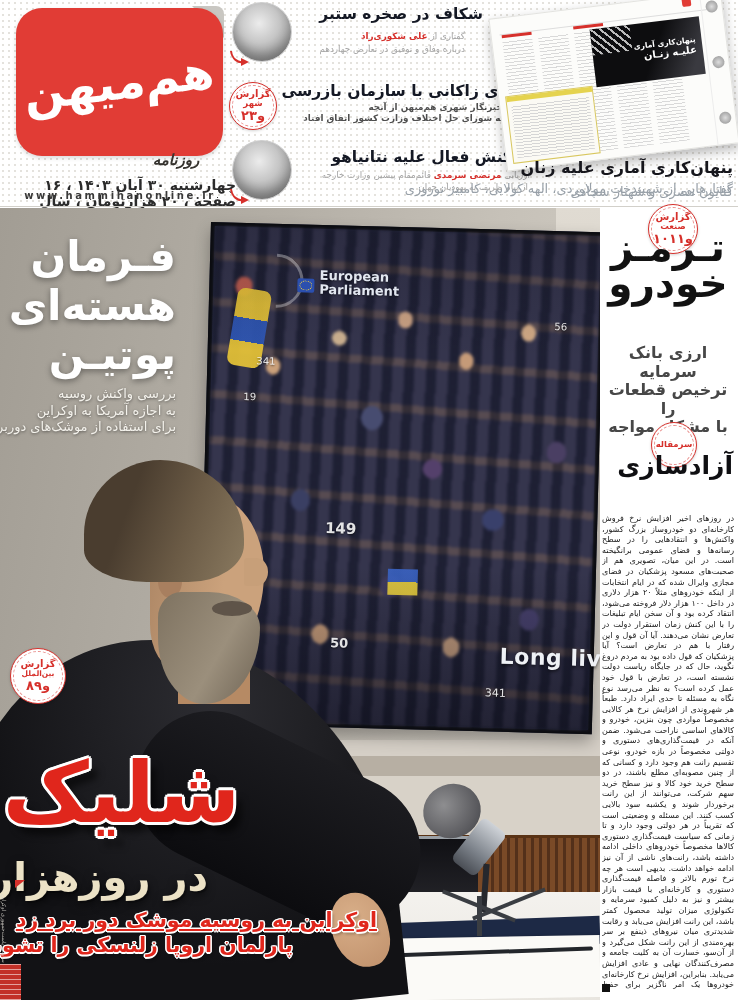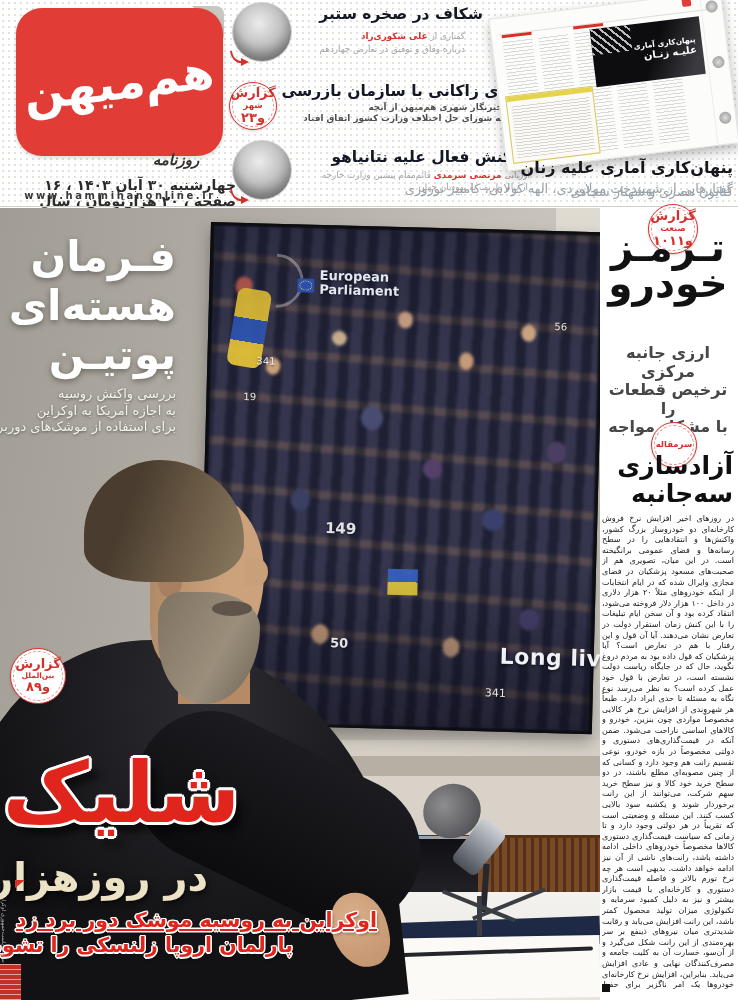--- a/index.html
+++ b/index.html
@@ -20,21 +20,21 @@
     font-weight:bold;color:#2b2b2b;}
   #website{position:absolute;left:14px;top:190px;width:212px;text-align:center;font-size:10px;
     letter-spacing:2.6px;color:#3a3a3a;font-weight:bold;}
   .portrait{position:absolute;width:58px;height:58px;border-radius:50%;border:1px solid #cfcfcf;
     background:radial-gradient(circle at 45% 35%, #ececec 0%, #c6c6c6 40%, #949494 78%, #6f6f6f 100%);
     box-shadow:inset 0 -8px 10px rgba(0,0,0,.22);}
   .stamp{position:absolute;background:#fff;border:1.4px solid #d6302b;border-radius:50%;color:#d6302b;
     display:flex;flex-direction:column;align-items:center;justify-content:center;text-align:center;
     font-weight:bold;line-height:1.15;outline:1px dashed rgba(214,48,43,.55);outline-offset:-4px;
     box-shadow:0 1px 3px rgba(0,0,0,.18);}
-  .stamp .s1{font-size:13px;} .stamp .s2{font-size:8.5px;} .stamp .s3{font-size:13px;}
+  .stamp .s1{font-size:10px;} .stamp .s2{font-size:8.5px;} .stamp .s3{font-size:13px;}
   .b-title{position:absolute;font-size:15.5px;font-weight:800;color:#141824;text-align:right;white-space:nowrap;}
   .b-lead{position:absolute;font-size:8.8px;text-align:right;white-space:nowrap;color:#a3a3a3;}
   .b-lead .red{color:#d6302b;font-weight:bold;}
   .b-sub{position:absolute;font-size:8.8px;color:#a3a3a3;text-align:right;white-space:nowrap;}
   .b-sub.dark{color:#4f4f4f;font-weight:600;}
   
   #thumb{position:absolute;left:497px;top:4px;width:232px;height:152px;background:#fcfcfa;
     transform:rotate(-7deg);border:1px solid #e3e3e0;box-shadow:0 5px 12px rgba(0,0,0,.28);}
   .t-col{position:absolute;top:22px;bottom:8px;width:30px;
     background:repeating-linear-gradient(0deg,#d9d9d9 0 1px,transparent 1px 3.4px);}
@@ -351,27 +351,26 @@
   <div class="stamp" style="left:648px;top:204px;width:48px;height:48px;">
     <div class="s1">گزارش</div>
     <div class="s2">صنعت</div>
     <div class="s3">۱۰و۱۱</div>
   </div>
   <div id="trmz" class="fa">
     <div class="trmz-l">تـرمـز</div>
     <div class="trmz-l">خودرو</div>
   </div>
   <div id="trmz-sub" class="fa">
-    <div>ارزی جانبه مرکزی</div>
+    <div>ارزی بانک سرمایه</div>
     <div>ترخیص قطعات را</div>
     <div>با مشکل مواجه کرد</div>
   </div>
   <div class="stamp" style="left:651px;top:422px;width:44px;height:44px;text-align:right;">
     <div style="font-size:8.5px;">سرمقاله</div>
   </div>
   <div id="ed-title" class="fa">
     <div class="ed-l">آزادسازی</div>
-    <div class="ed-l">سه‌جانبه</div>
   </div>
   <div id="ed-body" class="fa">در روزهای اخیر افزایش نرخ فروش کارخانه‌ای دو خودروساز بزرگ کشور، واکنش‌ها و انتقادهایی را در سطح رسانه‌ها و فضای عمومی برانگیخته است. در این میان، تصویری هم از صحبت‌های مسعود پزشکیان در فضای مجازی وایرال شده که در ایام انتخابات از اینکه خودروهای مثلاً ۲۰ هزار دلاری در داخل ۱۰۰ هزار دلار فروخته می‌شود، انتقاد کرده بود و آن سخن ایام تبلیغات را با این کنش زمان استقرار دولت در تعارض نشان می‌دهند. آیا آن قول و این رفتار با هم در تعارض است؟ آیا پزشکیان که قول داده بود به مردم دروغ نگوید، حال که در جایگاه ریاست دولت نشسته است، در تعارض با قول خود عمل کرده است؟ به نظر می‌رسد نوع نگاه به مسئله تا حدی ایراد دارد. طبعاً هر شهروندی از افزایش نرخ هر کالایی مخصوصاً مواردی چون بنزین، خودرو و کالاهای اساسی ناراحت می‌شود. ضمن آنکه در قیمت‌گذاری‌های دستوری و دولتی مخصوصاً در بازه خودرو، نوعی تقسیم رانت هم وجود دارد و کسانی که از چنین مصوبه‌ای مطلع باشند، در دو سطح خرید خود کالا و نیز سطح خرید سهم شرکت، می‌توانند از این رانت برخوردار شوند و یکشبه سود بالایی کسب کنند. این مسئله و وضعیتی است که تقریباً در هر دولتی وجود دارد و تا زمانی که سیاست قیمت‌گذاری دستوری کالاها مخصوصاً خودروهای داخلی ادامه داشته باشد، رانت‌های ناشی از آن نیز ادامه خواهد داشت. بدیهی است هر چه نرخ تورم بالاتر و فاصله قیمت‌گذاری دستوری و کارخانه‌ای با قیمت بازار بیشتر و نیز به دلیل کمبود سرمایه و تکنولوژی میزان تولید محصول کمتر باشد، این رانت افزایش می‌یابد و رقابت شدیدتری میان نیروهای ذینفع بر سر بهره‌مندی از این رانت شکل می‌گیرد و از آن‌سو، خسارت آن به کلیت جامعه و مصرف‌کنندگان نهایی و عادی افزایش می‌یابد. بنابراین، افزایش نرخ کارخانه‌ای خودروها یک امر ناگزیر برای حفظ موجودیت صنایع داخلی در شرایط تورمی مستمر است که همچون هر محصول و کالای دیگری، دیر یا زود به نرخ خودرو نیز تحمیل می‌شود و اگر زمانی هم این افزایش نرخ‌ها با تاخیر انجام می‌گیرد، عموماً ناشی از امری سیاسی همچون انتخابات یا ناآرامی‌ها و... است که سیاستگذار را که عملاً جایگاه آن را به قیمت‌گذار فروکاسته است، به تاخیر وامی‌دارد و کسب منافع اقتصادی را به خاطر مصالح سیاسی برای مدتی عقب می‌اندازد. اما وقتی این قیمت‌گذاری دستوری در داخل ادامه دارد، افزایش قیمت‌های مقطعی عملاً همچون مسکن و نیز منبع رانت عمل می‌کند و صرفاً بیماری این صنعت را مزمن‌تر می‌کند</div>
   <div id="end-mark"></div>
 
 </div>
 
 </body></html>

